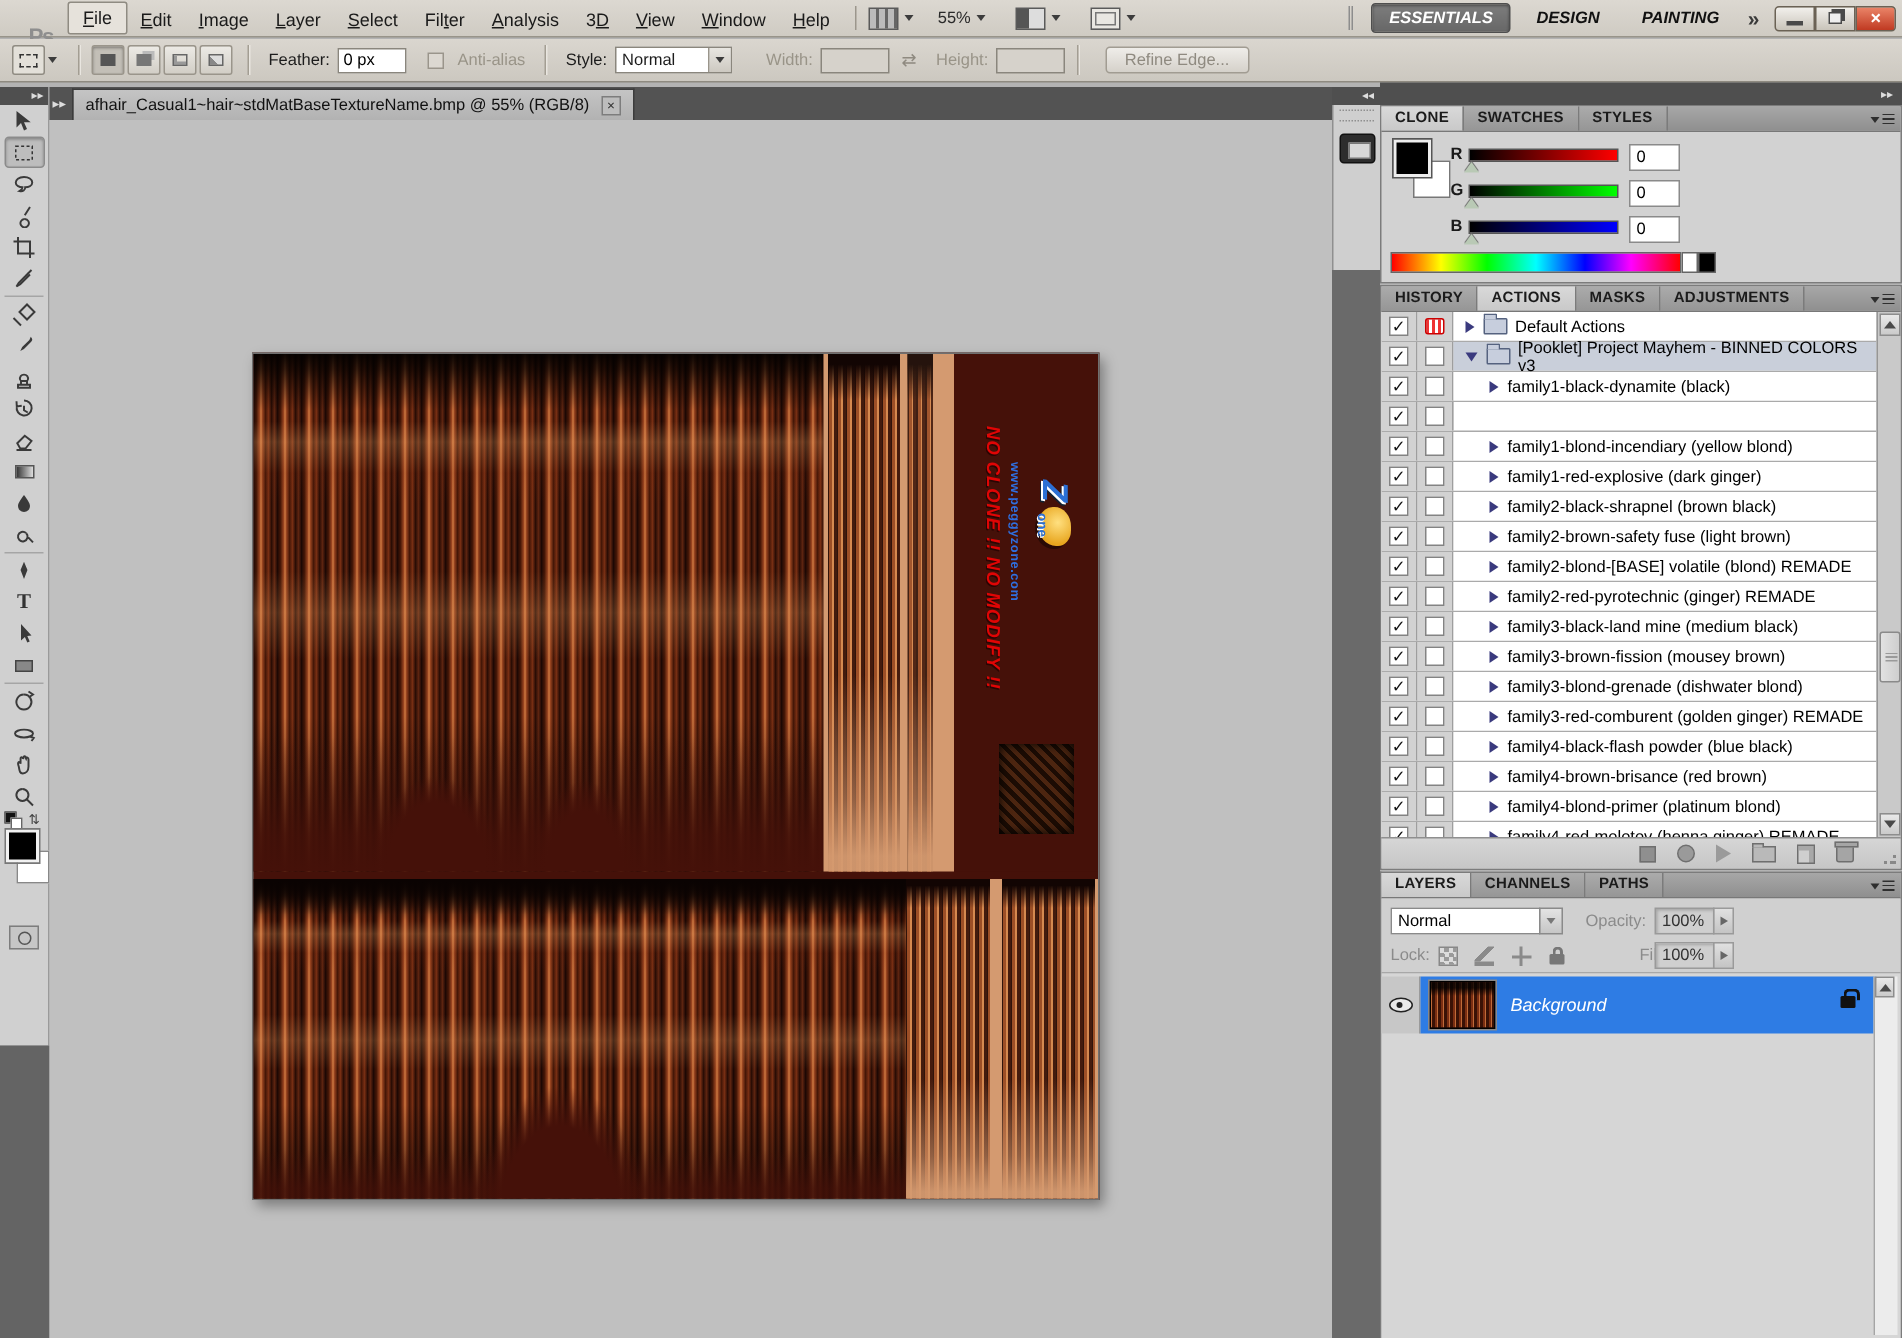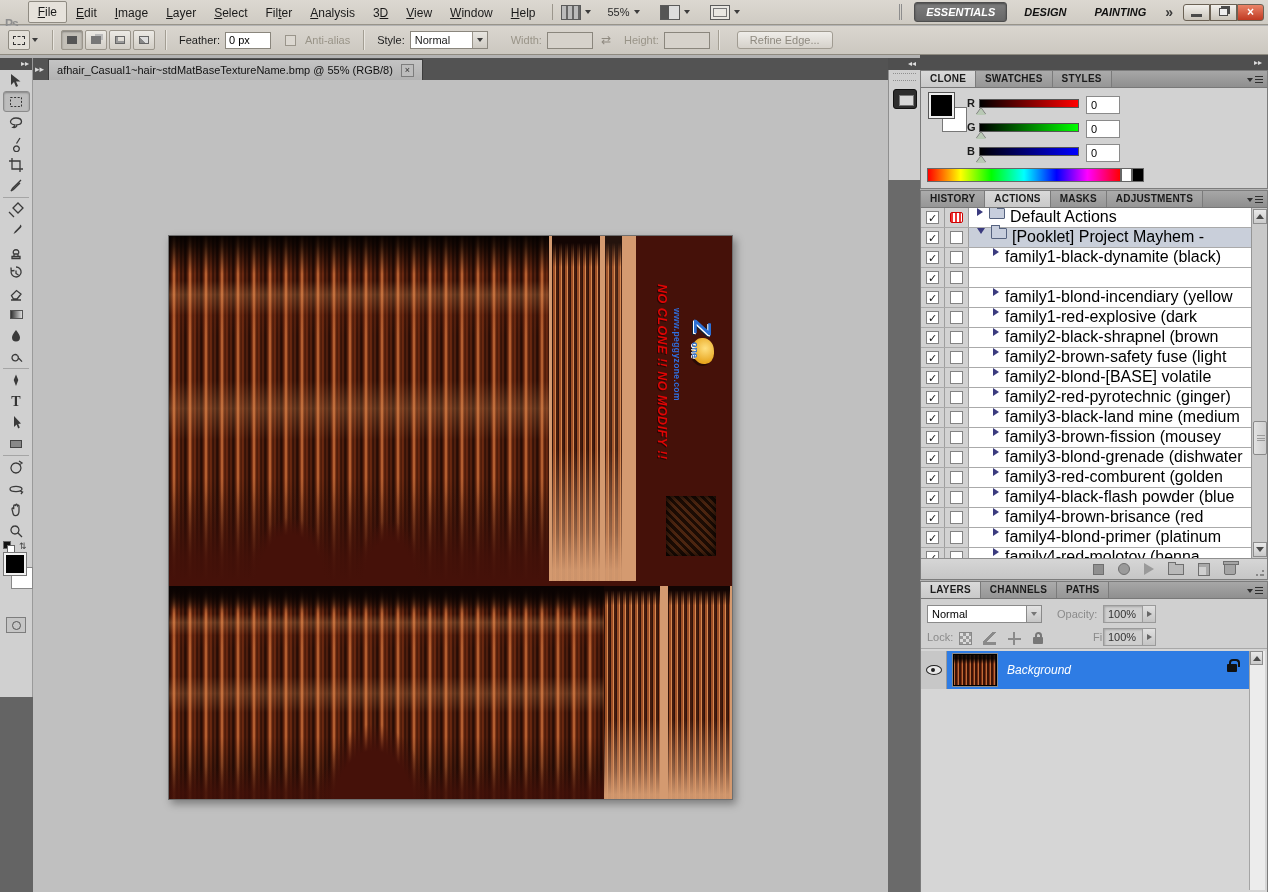--- a/index.html
+++ b/index.html
@@ -3,21 +3,21 @@
 <meta charset="utf-8">
 <style>
   * { margin:0; padding:0; box-sizing:border-box; }
   html,body { width:1268px; height:892px; }
   body { font-family:"Liberation Sans", sans-serif; background:#b3b3b3; overflow:hidden; }
   .abs { position:absolute; }
   .screen { position:relative; width:1268px; height:892px; background:#b3b3b3; }
 
   
   .menubar { left:0; top:0; width:1268px; height:25px; background:linear-gradient(#dcd8d1,#cfcbc3); border-bottom:1px solid #98948a; display:flex; align-items:center; }
-  .ps-logo { font-weight:bold; font-size:12px; color:#8e8e8e; padding:0 10px 0 5px; letter-spacing:-1px;margin-top:24px; }
+  .ps-logo { font-weight:bold; font-size:15px; color:#8e8e8e; padding:0 10px 0 19px; letter-spacing:-1px;margin-top:24px; }
   .menu-item { font-size:12px; color:#1a1a1a; padding:3px 9px; white-space:nowrap; }
   .menu-item.boxed { border:1px solid #8f8b82; background:#e6e2db; border-radius:2px; }
   .mb-sep { width:1px; height:16px; background:#9b968c; margin:0 8px; }
   .mb-icon { width:20px; height:15px; border:1px solid #5a5a5a; background:#e9e7e2; position:relative; display:inline-block; }
   .mb-caret { width:0; height:0; border-left:3.5px solid transparent; border-right:3.5px solid transparent; border-top:4px solid #3c3c3c; display:inline-block; margin:0 6px 0 4px; }
   .zoom-text { font-size:11px; color:#2a2a2a; margin-left:10px; }
   .ws-area { margin-left:auto; display:flex; align-items:center; }
   .dots-sep { width:3px; height:16px; border-left:1px solid #8d8d8d; border-right:1px solid #8d8d8d; margin-right:12px; }
   .ws-btn { font-size:11px; font-weight:bold; color:#111; padding:3px 11px; margin-right:6px; border-radius:3px; }
   .ws-btn.active { background:linear-gradient(#7d7d7d,#676767); color:#fff; border:1px solid #4e4e4e; box-shadow:inset 0 1px 2px rgba(0,0,0,.4); }
@@ -130,21 +130,21 @@
   .spec-b { position:absolute; width:12px; height:14px; background:#000; border:1px solid #666; }
   .cp-fg { position:absolute; width:25px; height:25px; background:#000; border:2px solid #eee; outline:1px solid #555; z-index:2; }
   .cp-bg { position:absolute; width:25px; height:25px; background:#fff; border:1px solid #777; }
 
   
   .alist { position:absolute; background:#fff; overflow:hidden; }
   .arow { position:relative; height:20px; border-bottom:1px solid #aaa; display:flex; align-items:center; }
   .acell { width:24px; height:100%; background:#d2d2d2; border-right:1px solid #9e9e9e; display:flex; align-items:center; justify-content:center; flex:none; }
   .acheck { width:13px; height:13px; background:#fff; border:1px solid #838383; font-size:11px; line-height:12px; text-align:center; color:#111; }
   .adialog-red { width:13px; height:11px; border:1px solid #c00; border-radius:2px; background:repeating-linear-gradient(90deg,#e33 0 2px,#fff 2px 4px); }
-  .arow-content { flex:1; height:100%; display:flex; align-items:flex-start; font-size:16px; color:#000; background:#fff; }
+  .arow-content { flex:1; height:100%; display:flex; align-items:center; font-size:11px; color:#000; background:#fff; }
   .arow.selected .arow-content { background:#c9cfda; }
   .tri { width:0; height:0; flex:none; }
   .tri.right { border-top:4.5px solid transparent; border-bottom:4.5px solid transparent; border-left:6px solid #3a3a7e; }
   .tri.down { border-left:4.5px solid transparent; border-right:4.5px solid transparent; border-top:6px solid #3a3a7e; }
   .folder-ic { width:16px; height:11px; background:#c7cedd; border:1px solid #55627f; border-radius:1px; position:relative; margin:0 5px 0 6px; flex:none; }
   .folder-ic::before { content:""; position:absolute; left:-1px; top:-4px; width:7px; height:3px; background:#c7cedd; border:1px solid #55627f; border-bottom:none; border-radius:1px 1px 0 0; }
   .abottom { position:absolute; background:linear-gradient(#d6d6d6,#c6c6c6); border-top:1px solid #8f8f8f; display:flex; align-items:center; }
   .ab-ic { margin-left:14px; }
   .stop-ic { width:11px; height:11px; background:#8f8f8f; border:1px solid #6f6f6f; }
   .rec-ic { width:12px; height:12px; border-radius:50%; background:#9a9a9a; border:1px solid #6f6f6f; }

